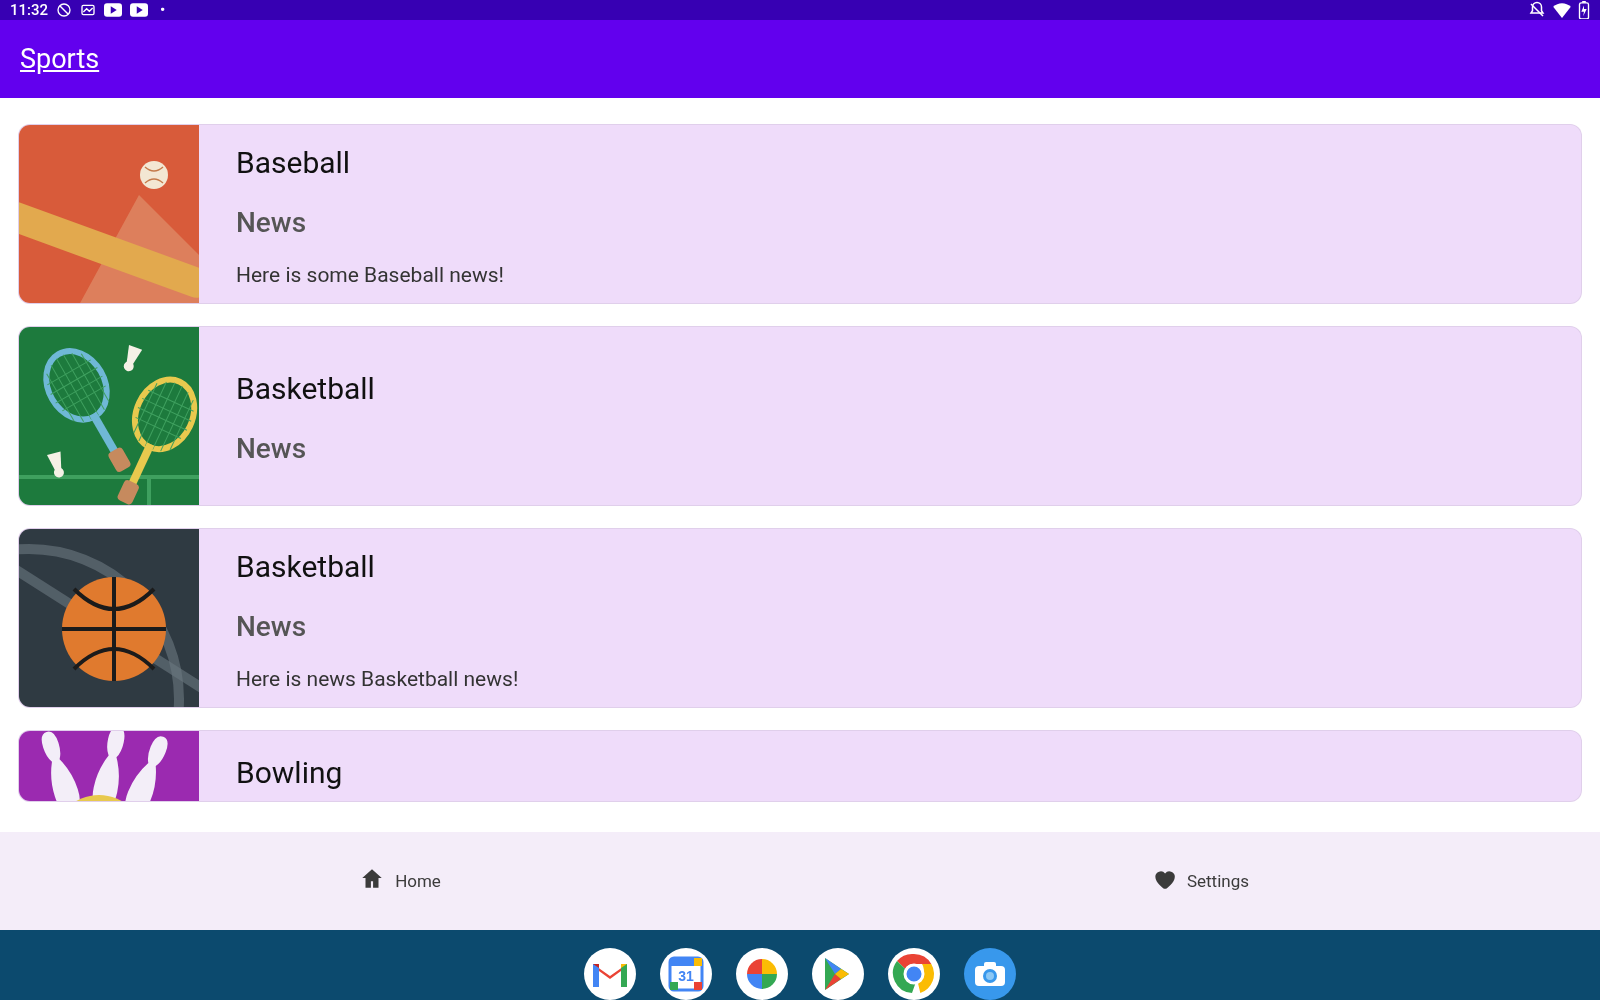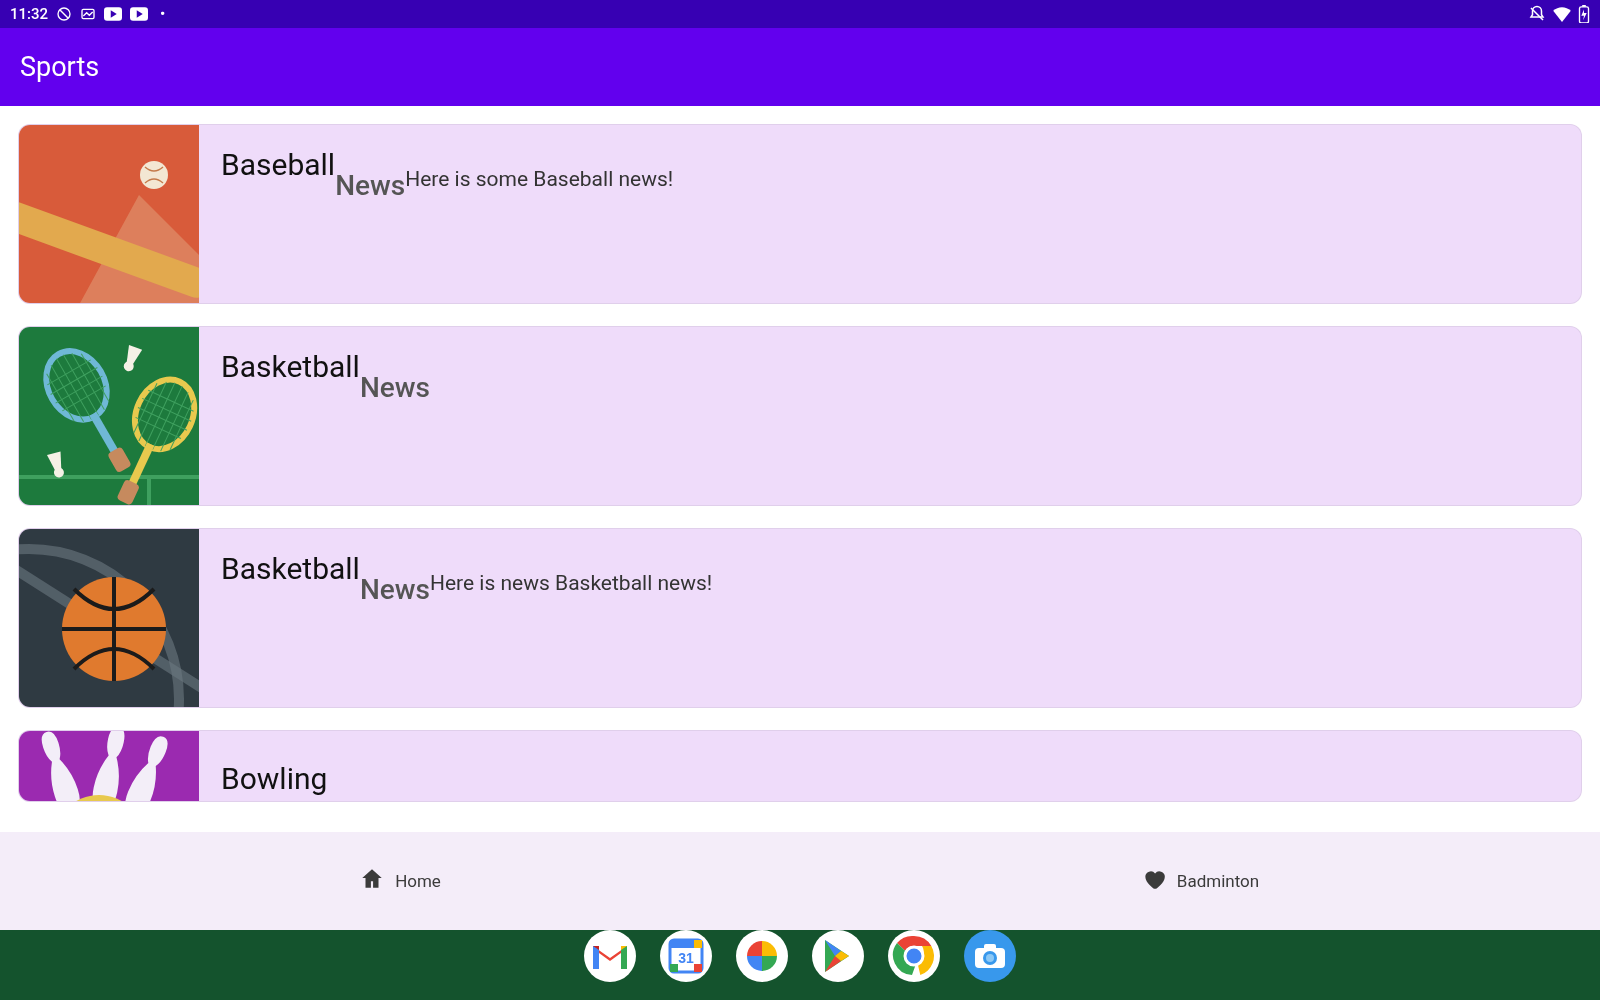--- a/index.html
+++ b/index.html
@@ -1,20 +1,20 @@
 <!DOCTYPE html>
 <html><head>
 <meta charset="utf-8">
 <style>
   * { box-sizing: border-box; margin: 0; padding: 0; }
   html, body { width: 1600px; height: 1000px; font-family: Roboto, "Segoe UI", Arial, sans-serif; background: #fff; overflow: hidden; }
 
   
   .status-bar {
-    height: 28px;
+    height: 20px;
     background: #3700B3;
     color: #fff;
     display: flex;
     align-items: center;
     justify-content: space-between;
     padding: 0 10px;
     font-size: 15px;
     font-weight: 500;
   }
   .status-left, .status-right { display: flex; align-items: center; gap: 8px; }
@@ -24,20 +24,21 @@
   
   .app-bar {
     height: 78px;
     background: #6200EE;
     color: #fff;
     display: flex;
     align-items: center;
     padding: 0 20px;
     font-size: 27px;
     font-weight: 400;
+    text-decoration: underline;
   }
 
   
   .content {
     position: absolute;
     top: 106px;
     left: 0; right: 0;
     bottom: 0;
     background: #fff;
     overflow: hidden;
@@ -59,22 +60,23 @@
   .card-image {
     width: 180px;
     height: 180px;
     flex-shrink: 0;
     position: relative;
     overflow: hidden;
   }
   .card-body {
     padding: 18px 22px 18px 22px;
     display: flex;
-    flex-direction: row;
-    justify-content: flex-end;
+    flex-direction: column;
+    justify-content: center;
+    margin-left: 15px;
   }
   .card-title { font-size: 30px; color: #111; font-weight: 400; margin-top: 4px; }
   .card-subtitle { font-size: 28px; color: #555; font-weight: 500; margin-top: 26px; }
   .card-text { font-size: 21px; color: #333; margin-top: 24px; }
 
   
   .bottom-nav {
     position: absolute;
     left: 0; right: 0;
     bottom: 70px;
@@ -92,23 +94,23 @@
     color: #3b3b3b;
     font-size: 17px;
   }
   .bottom-nav svg { width: 26px; height: 26px; fill: #3b3b3b; }
 
   
   .dock {
     position: absolute;
     left: 0; right: 0; bottom: 0;
     height: 70px;
-    background: #14532d;
-    display: flex;
-    align-items: flex-start;
+    background: #0c4a6e;
+    display: flex;
+    align-items: flex-end;
     justify-content: center;
     gap: 24px;
   }
   .dock-icon {
     width: 52px; height: 52px;
     border-radius: 50%;
     background: #fff;
     display: flex; align-items: center; justify-content: center;
     position: relative;
     overflow: hidden;
@@ -310,21 +312,21 @@
           </svg>
       </span>
       <span>Home</span>
     </div>
     <div class="item">
       <span>
         <svg viewBox="0 0 24 24">
             <path d="M12 21s-8-5.3-8-11a5 5 0 019-3 5 5 0 019 3c0 5.7-8 11-8 11z"></path>
           </svg>
       </span>
-      <span>Badminton</span>
+      <span>Settings</span>
     </div>
   </div>
 
   <div class="dock">
     <div class="dock-icon">
       <svg width="34" height="26" viewBox="0 0 34 26">
         <rect x="0" y="0" width="34" height="26" fill="#fff"></rect>
         <polygon points="0,3 17,15 34,3 34,26 28,26 28,10 17,18 6,10 6,26 0,26" fill="#EA4335"></polygon>
         <rect x="0" y="3" width="6" height="23" fill="#4285F4"></rect>
         <rect x="28" y="3" width="6" height="23" fill="#34A853"></rect>

